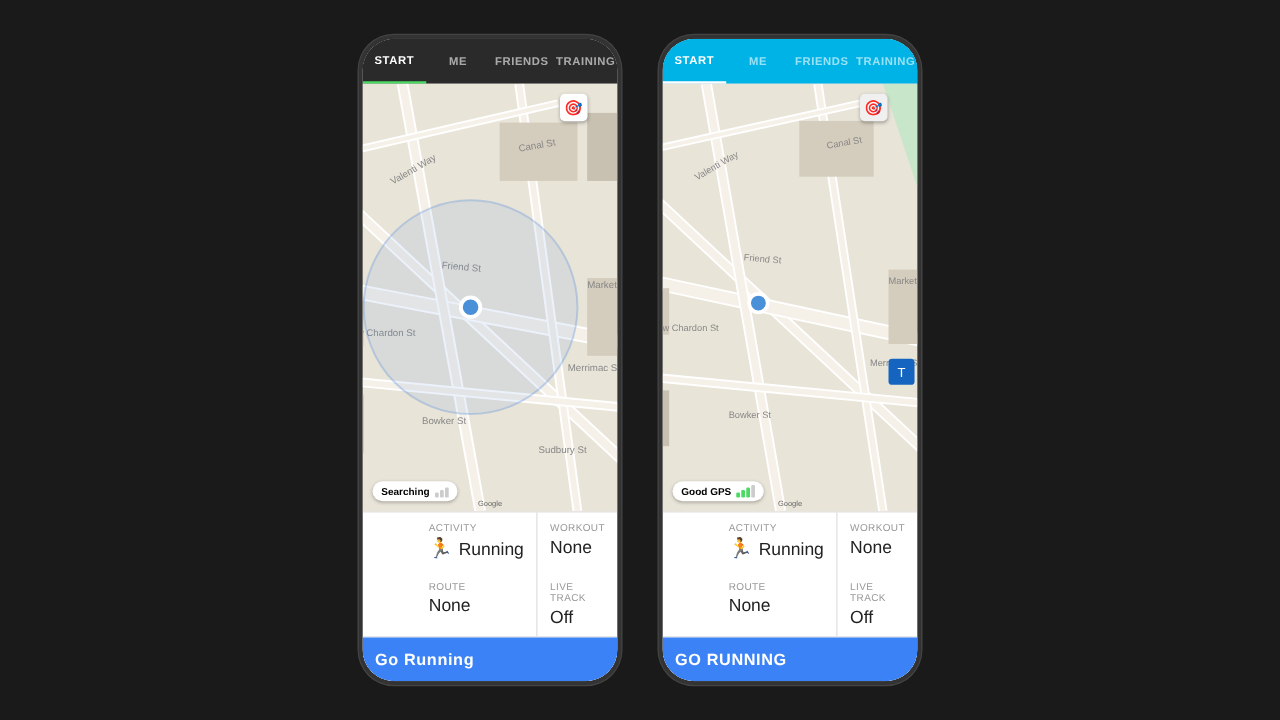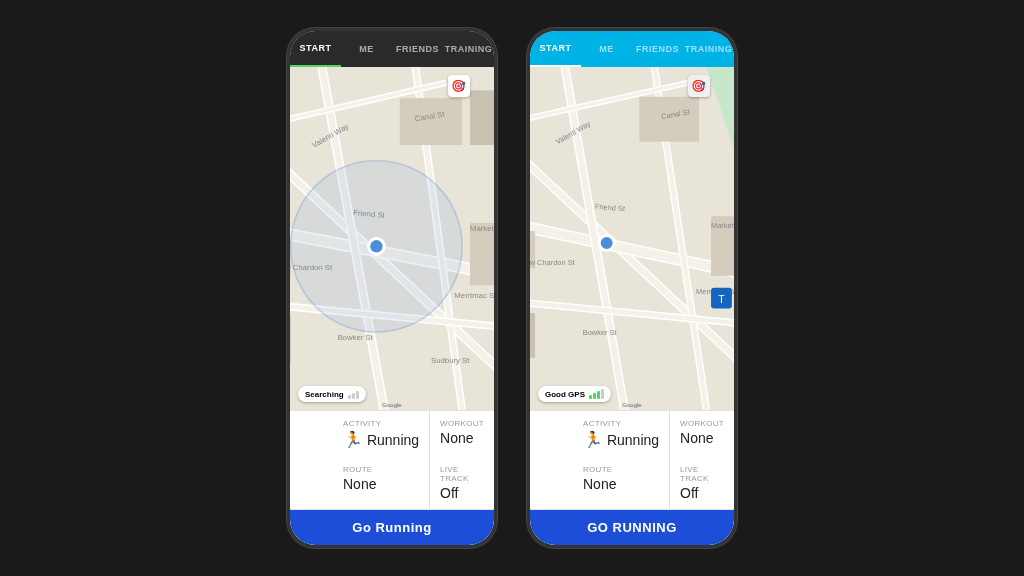--- a/index.html
+++ b/index.html
@@ -195,23 +195,23 @@
       color: #222;
       display: flex;
       align-items: center;
       gap: 4px;
     }
     .running-icon {
       font-size: 16px;
     }
     
     .go-btn {
-      background: #1d4ed8;
+      background: #3b82f6;
       color: white;
-      text-align: center;
+      text-align: left;
       padding: 10px;
       font-weight: 700;
       font-size: 13px;
       letter-spacing: 0.5px;
       cursor: pointer;
     }
     
     .google-wm {
       position: absolute;
       bottom: 2px;

